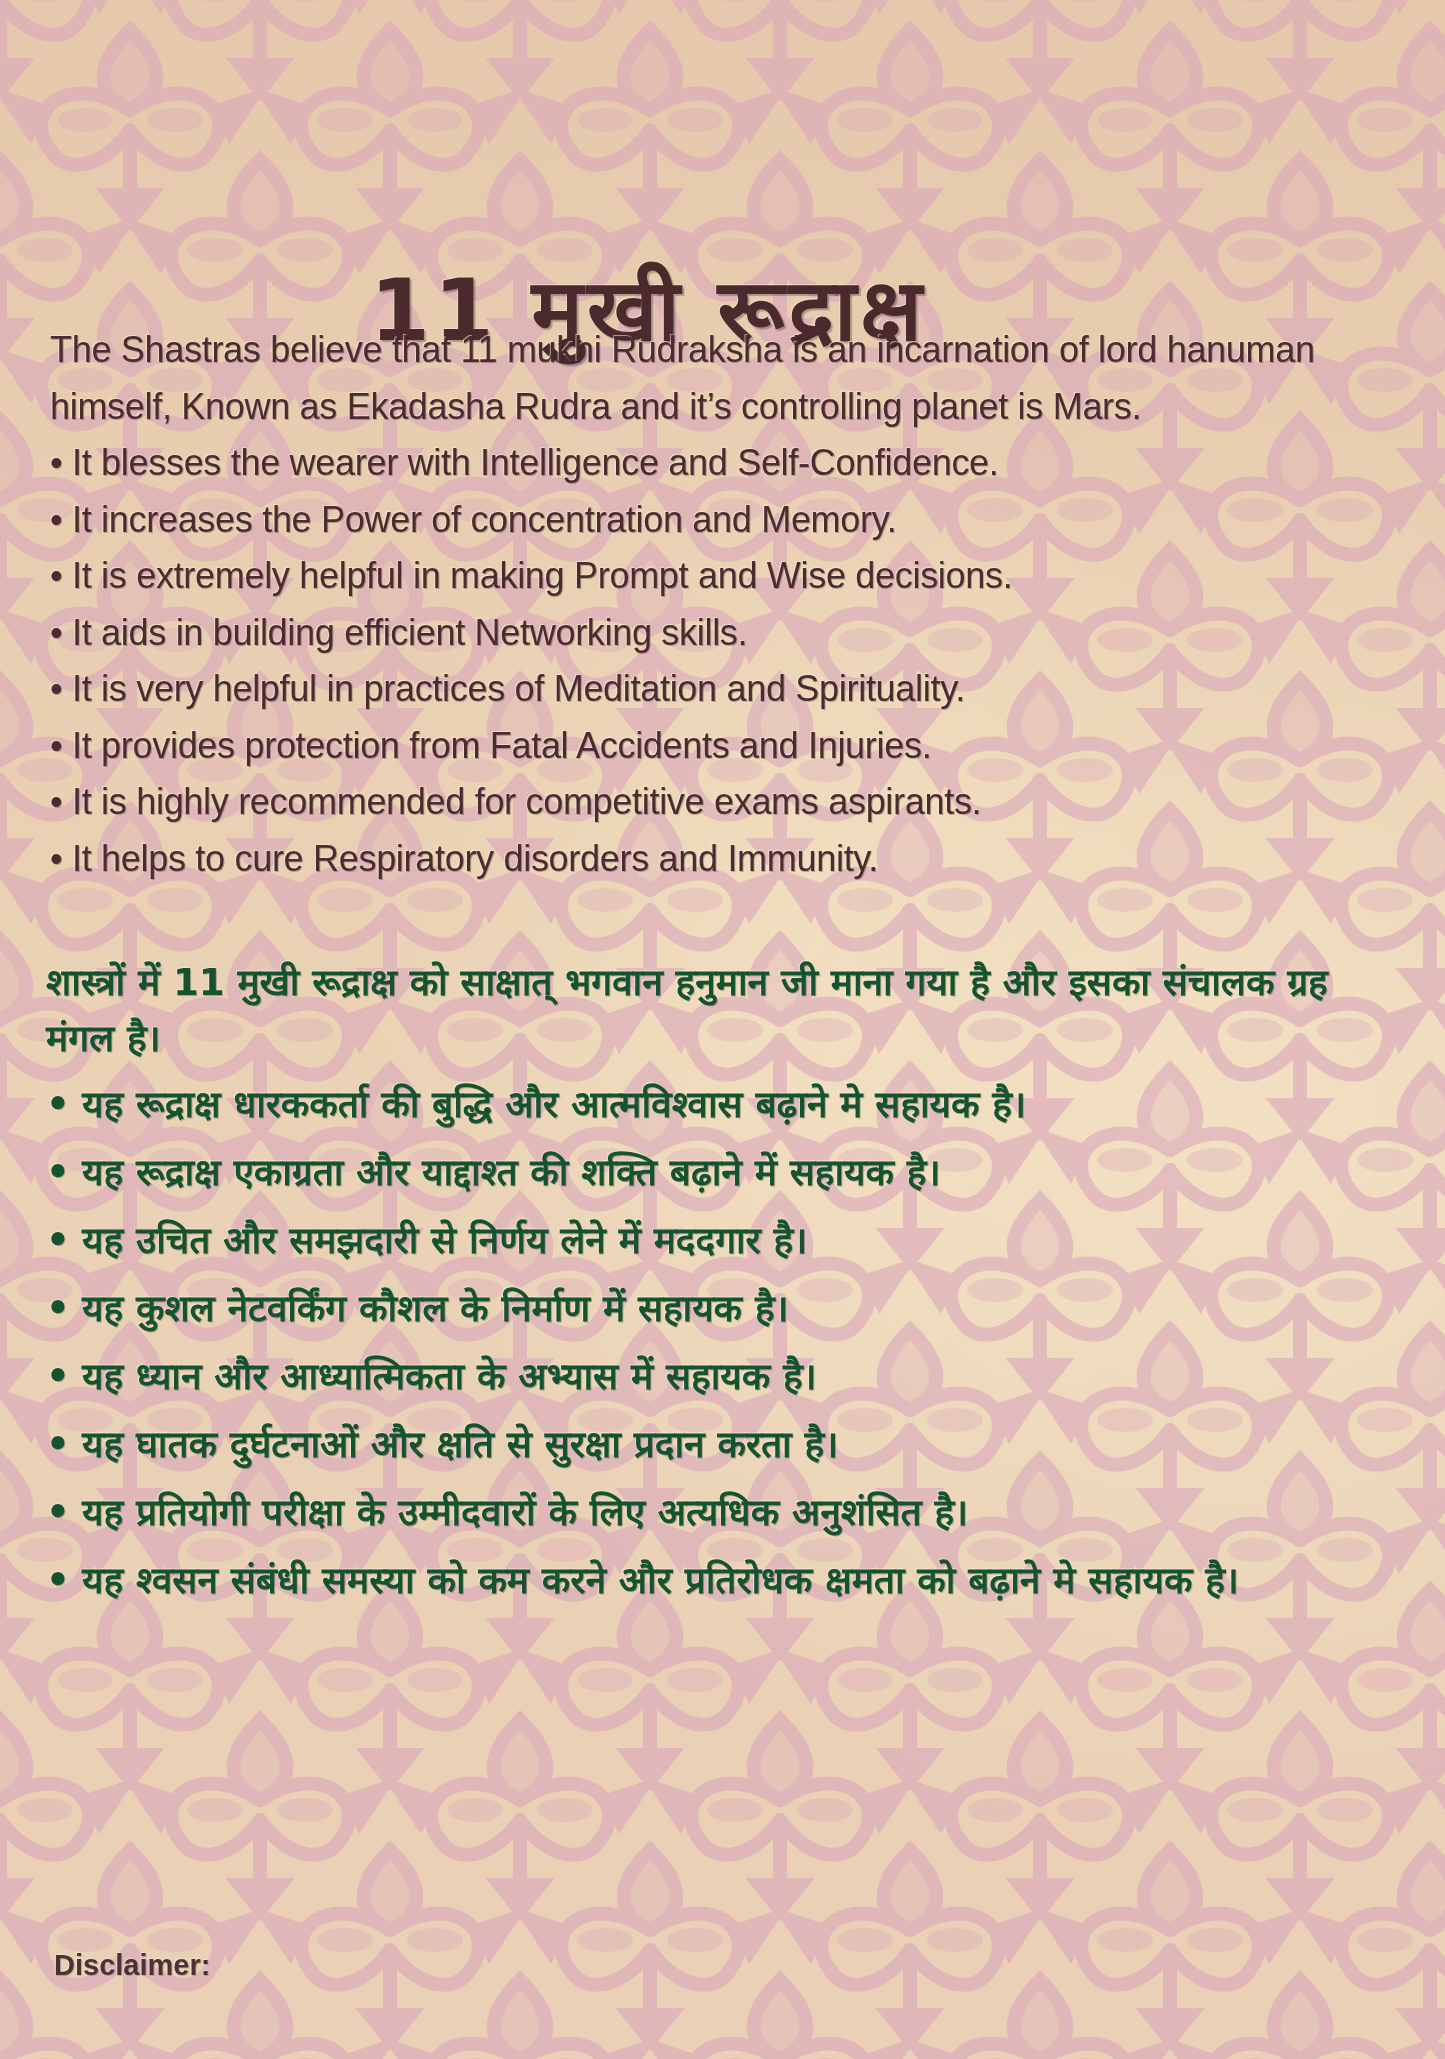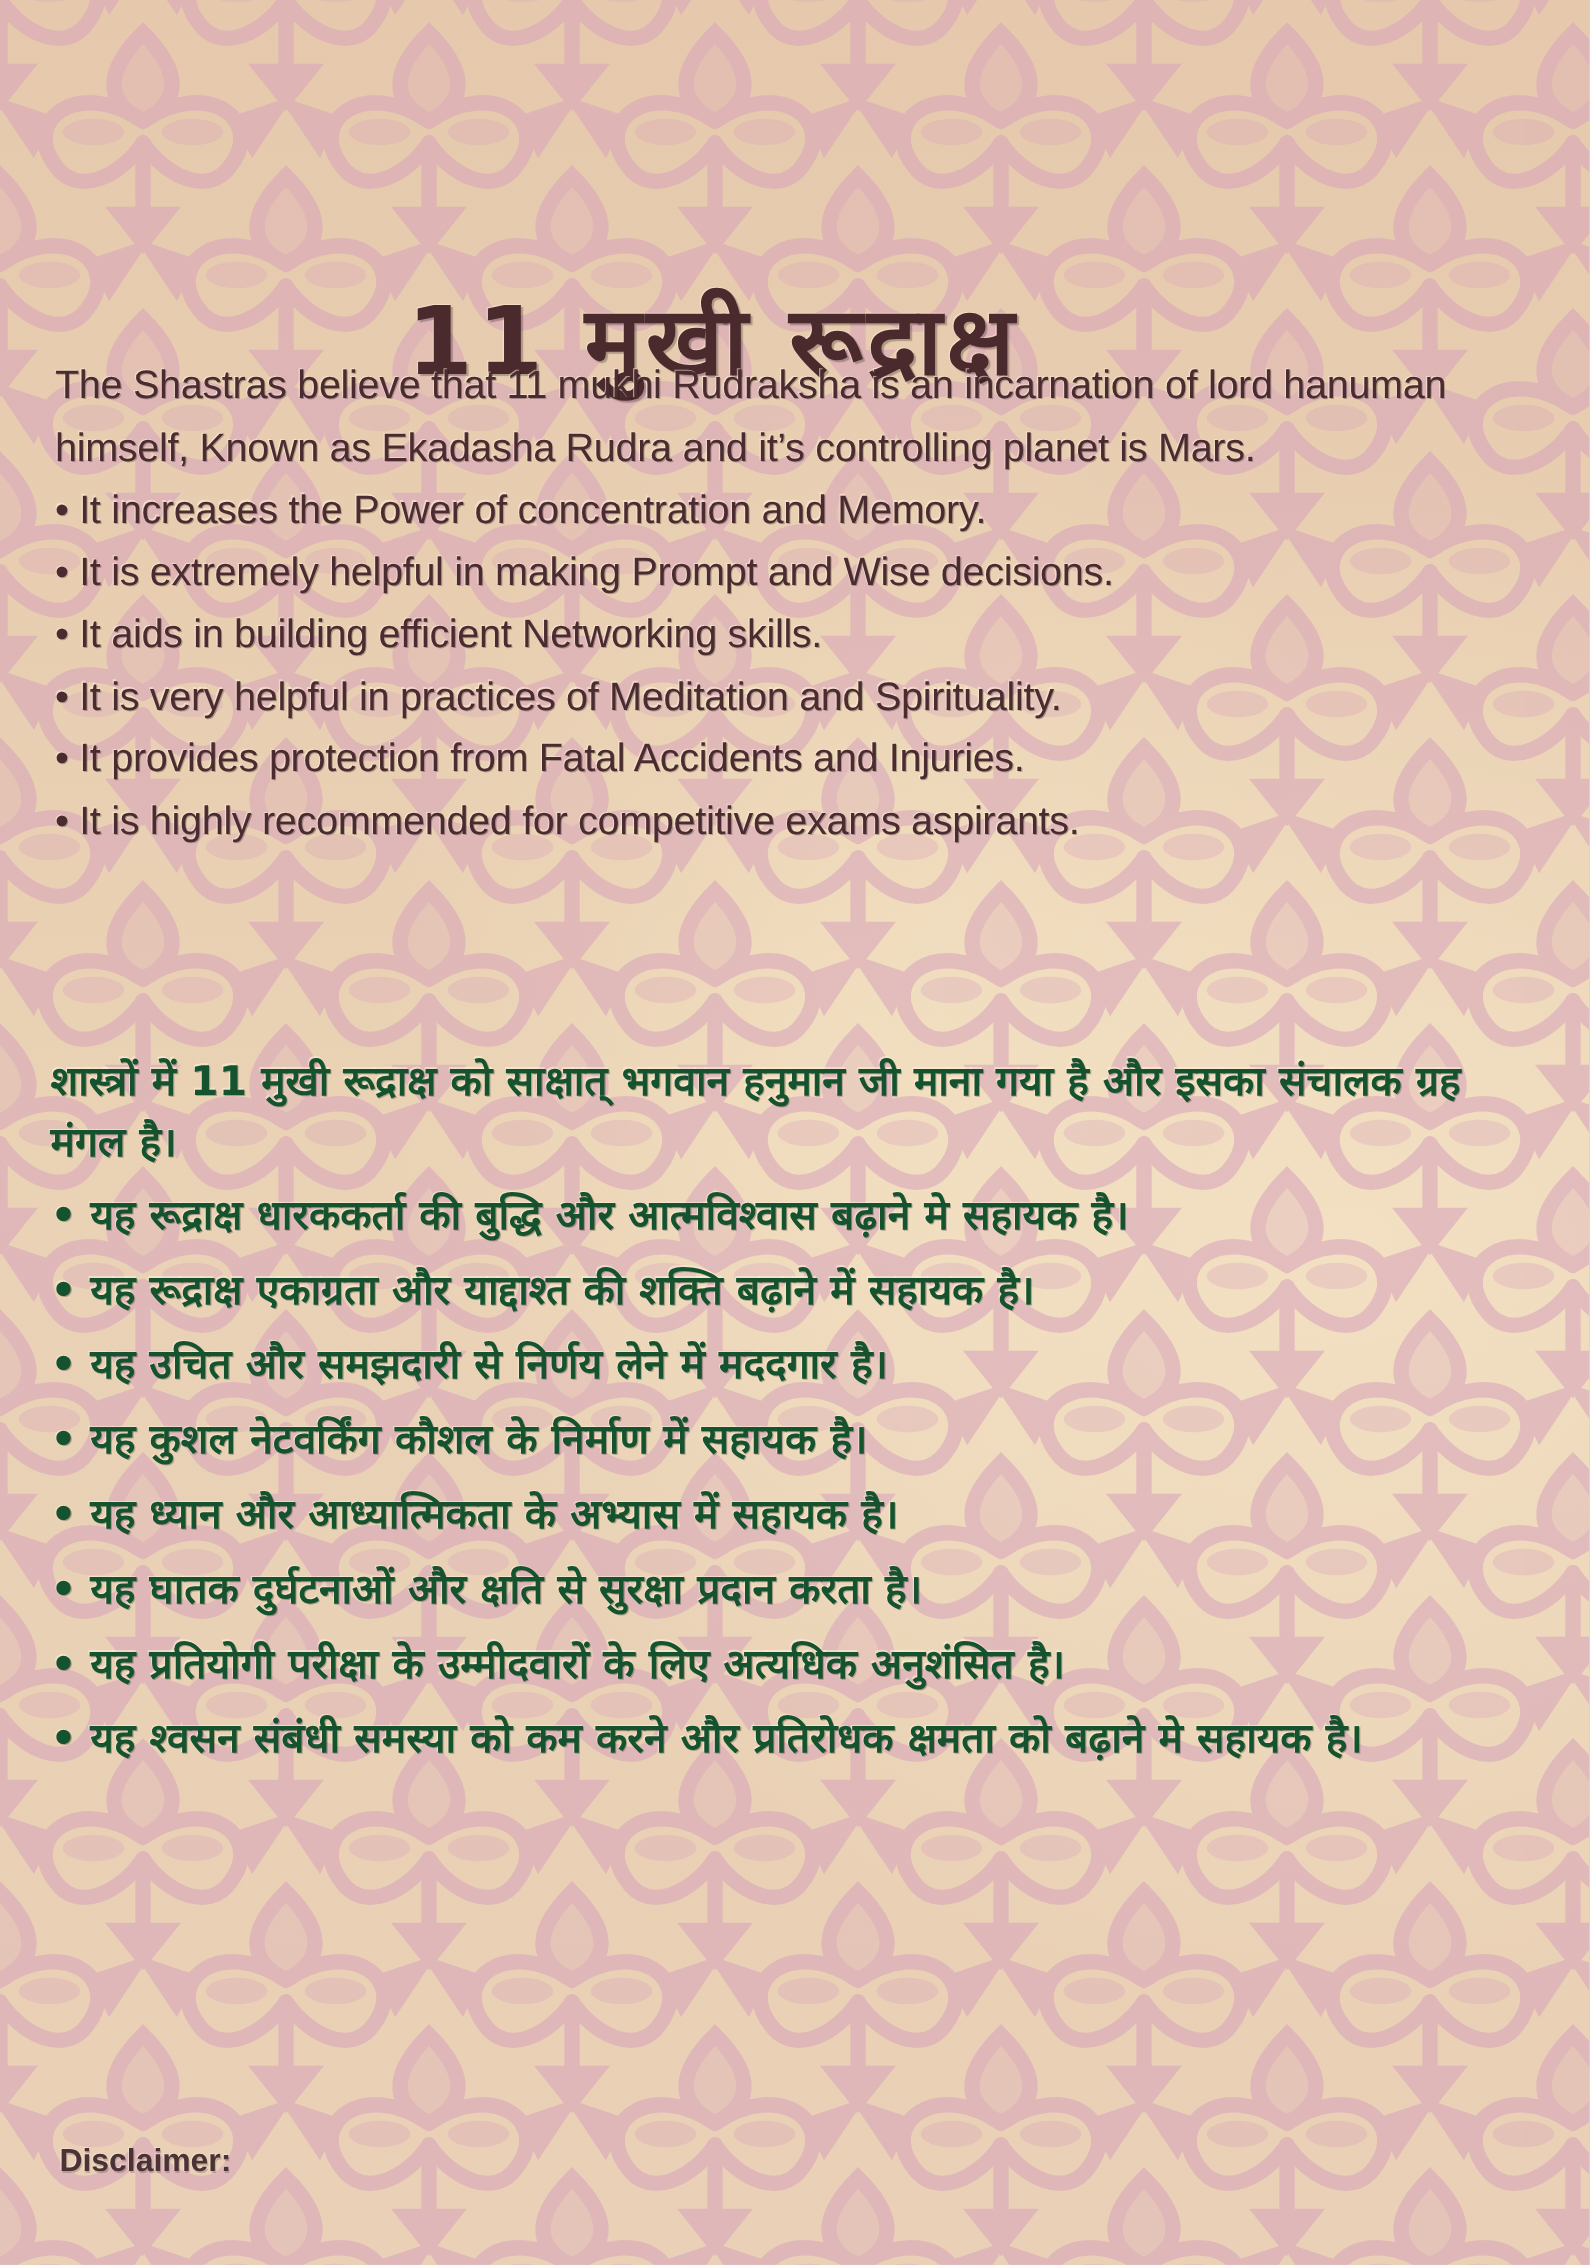--- a/index.html
+++ b/index.html
@@ -111,26 +111,28 @@
   <rect x="0" y="0" width="1445" height="2059" fill="url(#damask)"></rect>
 </svg>
 
 <div class="content">
 
   <h1 class="title">11 मुखी रूद्राक्ष</h1>
 
   <section class="en">
     <p>The Shastras believe that 11 mukhi Rudraksha is an incarnation of lord hanuman himself, Known as Ekadasha Rudra and it’s controlling planet is Mars.</p>
     <ul>
+      <li><span class="bullet">•</span><span>It blesses the wearer with Intelligence and Self-Confidence.</span></li>
       <li><span class="bullet">•</span><span>It increases the Power of concentration and Memory.</span></li>
       <li><span class="bullet">•</span><span>It is extremely helpful in making Prompt and Wise decisions.</span></li>
       <li><span class="bullet">•</span><span>It aids in building efficient Networking skills.</span></li>
       <li><span class="bullet">•</span><span>It is very helpful in practices of Meditation and Spirituality.</span></li>
       <li><span class="bullet">•</span><span>It provides protection from Fatal Accidents and Injuries.</span></li>
       <li><span class="bullet">•</span><span>It is highly recommended for competitive exams aspirants.</span></li>
+      <li><span class="bullet">•</span><span>It helps to cure Respiratory disorders and Immunity.</span></li>
     </ul>
   </section>
 
   <section class="hi">
     <p>शास्त्रों में 11 मुखी रूद्राक्ष को साक्षात् भगवान हनुमान जी माना गया है और इसका संचालक ग्रह मंगल है।</p>
     <ul>
       <li>
           <span class="bullet">•</span>
           <span class="txt">यह रूद्राक्ष धारककर्ता की बुद्धि और आत्मविश्वास बढ़ाने मे सहायक है।</span>
         </li>

